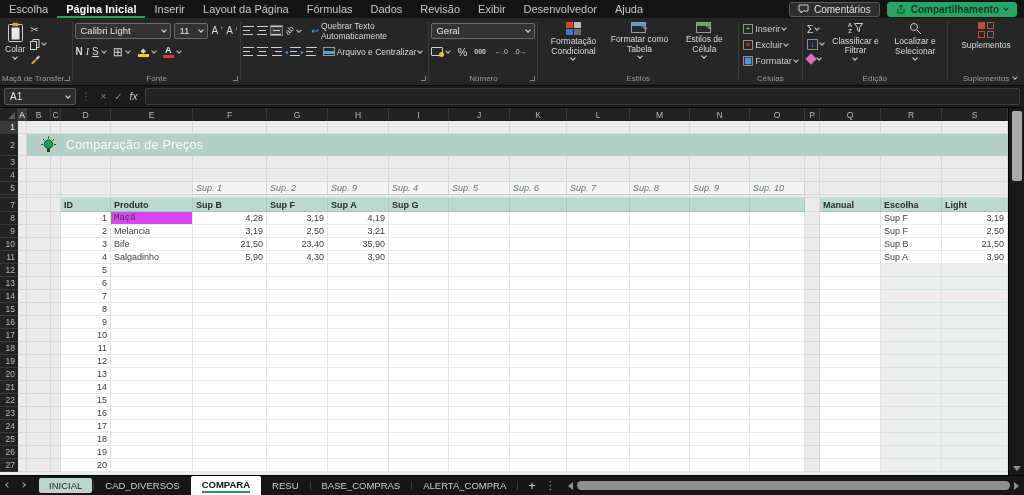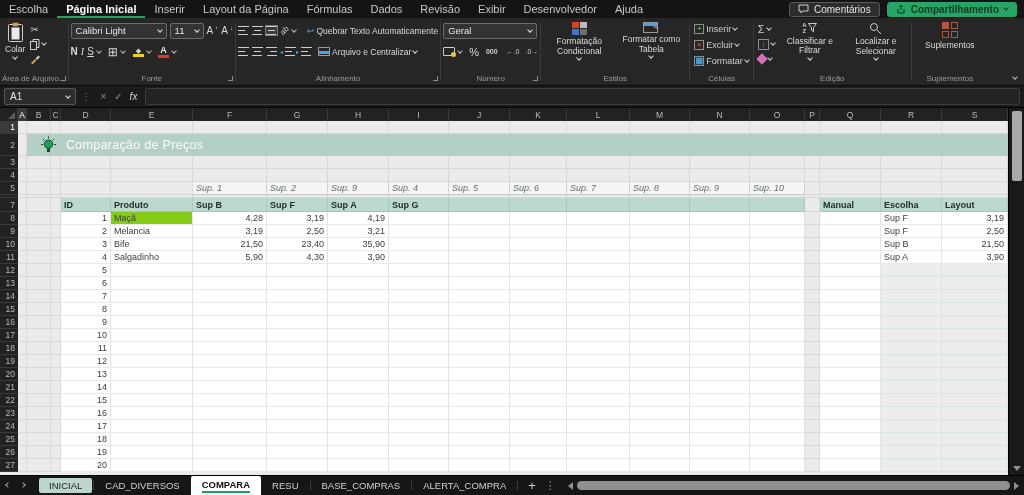--- a/index.html
+++ b/index.html
@@ -165,21 +165,21 @@
           </span>
           <span class="ibtn">
             <svg width="11" height="10" viewBox="0 0 11 10">
                 <path d="M1 9l4-4 1.5 1.5-4 4z" fill="#caa43c"></path>
                 <path d="M5.5 4.5l3-3 1.5 1.5-3 3z" fill="#cfcfcf"></path>
               </svg>
           </span>
         </div>
       </div>
       <div class="gfoot">
-          <span>Área de Arquivo...</span>
+          <span>Maçã de Transfer...</span>
         </div>
       <span class="launcher"></span>
     </div>
 
     <div class="rsep"></div>
 
     <div class="rgroup">
       <div class="rgc">
           <div class="fcol">
         <div class="frow">
@@ -275,33 +275,30 @@
                   <i></i>
                 </span></span>
           <span class="txtb" style="margin-left:6px;font-size:8.5px">
             <span class="mrg"></span>
             <span>Arquivo e Centralizar</span>
             <span class="chev"></span>
           </span>
         </div>
       </div>
         </div>
-      <div class="gfoot">
-          <span>Alinhamento</span>
-        </div>
       <span class="launcher"></span>
     </div>
 
     <div class="rsep"></div>
 
     <div class="rgroup">
       <div class="rgc">
           <div class="fcol">
         <div class="frow">
-          <div class="sbox" style="width:94px">
+          <div class="sbox" style="width:104px">
             <span>Geral</span>
                 <span class="chev"></span>
           </div>
         </div>
         <div class="frow">
           <span class="acct"></span>
           <span class="chev" style="color:#bfbfbf"></span>
           <span class="txtb" style="font-size:11px;margin-left:4px">%</span>
           <span class="smalltx" style="font-weight:700;margin-left:4px">000</span>
           <span class="smalltx" style="margin-left:6px">←.0</span>
@@ -328,20 +325,28 @@
             </span>
           <span class="lbl">Formatação Condicional</span>
           <span class="chev"></span>
         </div>
         <div class="bigbtn">
           <span style="display:flex;align-items:center">
               <span class="ftblgrid"></span>
               <span class="pencil">✎</span>
             </span>
           <span class="lbl">Formatar como Tabela</span>
+          <span class="chev"></span>
+        </div>
+        <div class="bigbtn">
+          <span style="display:flex;align-items:center">
+              <span class="ftblgrid" style="background:linear-gradient(to bottom,#6aa84f 0 3px,transparent 3px)"></span>
+              <span class="pencil">✎</span>
+            </span>
+          <span class="lbl">Estilos de Célula</span>
           <span class="chev"></span>
         </div>
       </div>
       <div class="gfoot">
           <span>Estilos</span>
         </div>
     </div>
 
     <div class="rsep"></div>
 
@@ -614,29 +619,29 @@
           <div class="cell" style="background: rgb(188, 217, 207); border-right: 1px solid rgb(171, 201, 191); border-bottom: 1px solid rgb(163, 196, 185); color: rgb(34, 48, 40); justify-content: flex-start; font-weight: bold; width: 60px;">Sup G</div>
           <div class="cell" style="background: rgb(188, 217, 207); border-right: 1px solid rgb(171, 201, 191); border-bottom: 1px solid rgb(163, 196, 185); color: rgb(34, 48, 40); justify-content: flex-start; font-weight: bold; width: 61px;"></div>
           <div class="cell" style="background: rgb(188, 217, 207); border-right: 1px solid rgb(171, 201, 191); border-bottom: 1px solid rgb(163, 196, 185); color: rgb(34, 48, 40); justify-content: flex-start; font-weight: bold; width: 57px;"></div>
           <div class="cell" style="background: rgb(188, 217, 207); border-right: 1px solid rgb(171, 201, 191); border-bottom: 1px solid rgb(163, 196, 185); color: rgb(34, 48, 40); justify-content: flex-start; font-weight: bold; width: 63px;"></div>
           <div class="cell" style="background: rgb(188, 217, 207); border-right: 1px solid rgb(171, 201, 191); border-bottom: 1px solid rgb(163, 196, 185); color: rgb(34, 48, 40); justify-content: flex-start; font-weight: bold; width: 60px;"></div>
           <div class="cell" style="background: rgb(188, 217, 207); border-right: 1px solid rgb(171, 201, 191); border-bottom: 1px solid rgb(163, 196, 185); color: rgb(34, 48, 40); justify-content: flex-start; font-weight: bold; width: 60px;"></div>
           <div class="cell" style="background: rgb(188, 217, 207); border-right: 1px solid rgb(171, 201, 191); border-bottom: 1px solid rgb(163, 196, 185); color: rgb(34, 48, 40); justify-content: flex-start; font-weight: bold; width: 55px;"></div>
           <div class="cell" style="background: rgb(235, 235, 235); border-right: 1px solid rgb(216, 216, 216); border-bottom: 1px solid rgb(216, 216, 216); color: rgb(60, 60, 60); justify-content: flex-start; width: 15px;"></div>
           <div class="cell" style="background: rgb(188, 217, 207); border-right: 1px solid rgb(171, 201, 191); border-bottom: 1px solid rgb(163, 196, 185); color: rgb(34, 48, 40); justify-content: flex-start; font-weight: bold; width: 61px;">Manual</div>
           <div class="cell" style="background: rgb(188, 217, 207); border-right: 1px solid rgb(171, 201, 191); border-bottom: 1px solid rgb(163, 196, 185); color: rgb(34, 48, 40); justify-content: flex-start; font-weight: bold; width: 61px;">Escolha</div>
-          <div class="cell" style="background: rgb(188, 217, 207); border-right: 1px solid rgb(171, 201, 191); border-bottom: 1px solid rgb(163, 196, 185); color: rgb(34, 48, 40); justify-content: flex-start; font-weight: bold; width: 66px;">Layout</div>
+          <div class="cell" style="background: rgb(188, 217, 207); border-right: 1px solid rgb(171, 201, 191); border-bottom: 1px solid rgb(163, 196, 185); color: rgb(34, 48, 40); justify-content: flex-start; font-weight: bold; width: 66px;">Light</div>
         </div>
         <div class="grow" style="height: 13px;">
           <div class="rowhead">8</div>
           <div class="cell" style="background: rgb(235, 235, 235); border-right: 1px solid rgb(216, 216, 216); border-bottom: 1px solid rgb(216, 216, 216); color: rgb(60, 60, 60); justify-content: flex-start; width: 9px;"></div>
           <div class="cell" style="background: rgb(235, 235, 235); border-right: 1px solid rgb(216, 216, 216); border-bottom: 1px solid rgb(216, 216, 216); color: rgb(60, 60, 60); justify-content: flex-start; width: 24px;"></div>
           <div class="cell" style="background: rgb(235, 235, 235); border-right: 1px solid rgb(216, 216, 216); border-bottom: 1px solid rgb(216, 216, 216); color: rgb(60, 60, 60); justify-content: flex-start; width: 10px;"></div>
           <div class="cell" style="background: rgb(255, 255, 255); border-right: 1px solid rgb(227, 227, 227); border-bottom: 1px solid rgb(230, 234, 232); color: rgb(60, 60, 60); justify-content: flex-end; width: 50px;">1</div>
-          <div class="cell" style="background: #84cc16; border-right: 1px solid rgb(227, 227, 227); border-bottom: 1px solid rgb(230, 234, 232); color: rgb(60, 60, 60); justify-content: flex-start; width: 82px;">Maçã</div>
+          <div class="cell" style="background: #d946ef; border-right: 1px solid rgb(227, 227, 227); border-bottom: 1px solid rgb(230, 234, 232); color: rgb(60, 60, 60); justify-content: flex-start; width: 82px; font-family: Liberation Mono, monospace;">Maçã</div>
           <div class="cell" style="background: rgb(255, 255, 255); border-right: 1px solid rgb(227, 227, 227); border-bottom: 1px solid rgb(230, 234, 232); color: rgb(60, 60, 60); justify-content: flex-end; width: 74px;">4,28</div>
           <div class="cell" style="background: rgb(255, 255, 255); border-right: 1px solid rgb(227, 227, 227); border-bottom: 1px solid rgb(230, 234, 232); color: rgb(60, 60, 60); justify-content: flex-end; width: 61px;">3,19</div>
           <div class="cell" style="background: rgb(255, 255, 255); border-right: 1px solid rgb(227, 227, 227); border-bottom: 1px solid rgb(230, 234, 232); color: rgb(60, 60, 60); justify-content: flex-end; width: 61px;">4,19</div>
           <div class="cell" style="background: rgb(255, 255, 255); border-right: 1px solid rgb(227, 227, 227); border-bottom: 1px solid rgb(230, 234, 232); color: rgb(60, 60, 60); justify-content: flex-end; width: 60px;"></div>
           <div class="cell" style="background: rgb(255, 255, 255); border-right: 1px solid rgb(227, 227, 227); border-bottom: 1px solid rgb(230, 234, 232); color: rgb(60, 60, 60); justify-content: flex-start; width: 61px;"></div>
           <div class="cell" style="background: rgb(255, 255, 255); border-right: 1px solid rgb(227, 227, 227); border-bottom: 1px solid rgb(230, 234, 232); color: rgb(60, 60, 60); justify-content: flex-start; width: 57px;"></div>
           <div class="cell" style="background: rgb(255, 255, 255); border-right: 1px solid rgb(227, 227, 227); border-bottom: 1px solid rgb(230, 234, 232); color: rgb(60, 60, 60); justify-content: flex-start; width: 63px;"></div>
           <div class="cell" style="background: rgb(255, 255, 255); border-right: 1px solid rgb(227, 227, 227); border-bottom: 1px solid rgb(230, 234, 232); color: rgb(60, 60, 60); justify-content: flex-start; width: 60px;"></div>
           <div class="cell" style="background: rgb(255, 255, 255); border-right: 1px solid rgb(227, 227, 227); border-bottom: 1px solid rgb(230, 234, 232); color: rgb(60, 60, 60); justify-content: flex-start; width: 60px;"></div>
           <div class="cell" style="background: rgb(255, 255, 255); border-right: 1px solid rgb(227, 227, 227); border-bottom: 1px solid rgb(230, 234, 232); color: rgb(60, 60, 60); justify-content: flex-start; width: 55px;"></div>

